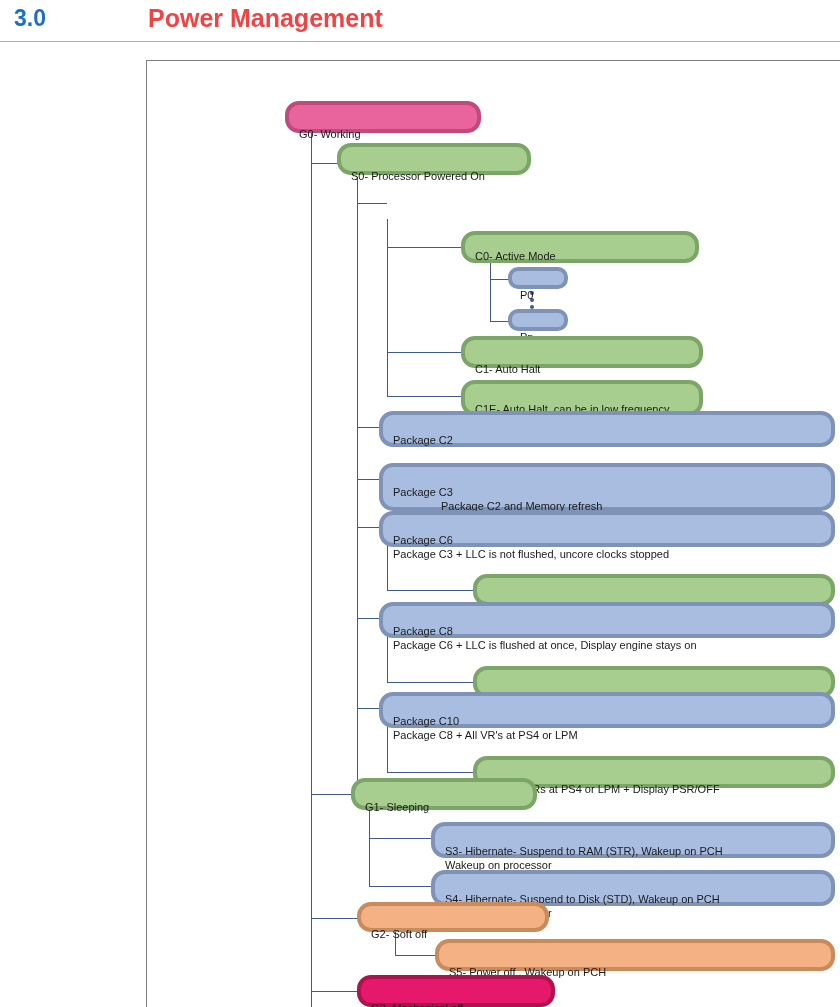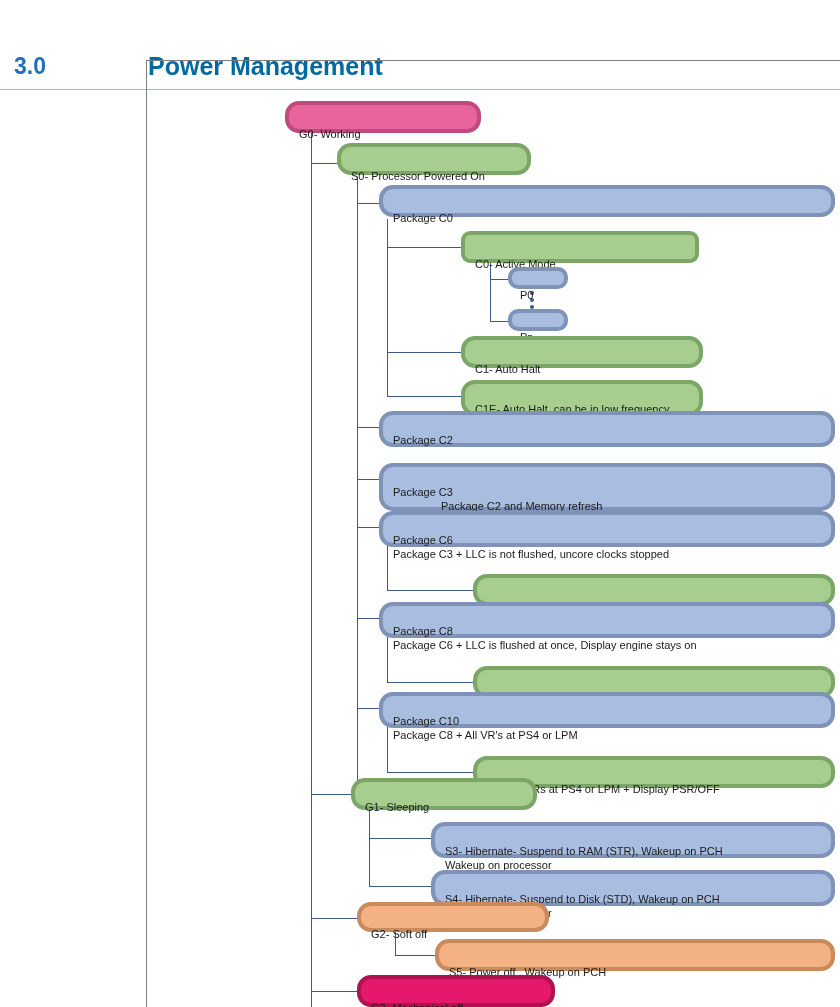--- a/index.html
+++ b/index.html
@@ -12,36 +12,35 @@
     position: relative;
     overflow: hidden;
   }
 
   
   #header {
     position: absolute;
     left: 0; top: 0;
     width: 840px;
     height: 44px;
-    margin-top: 48px;
   }
   #header .num {
     position: absolute;
     left: 14px; top: 5px;
     font-size: 23px;
     font-weight: bold;
     color: #1F6FC0;
     letter-spacing: 0px;
   }
   #header .title {
     position: absolute;
     left: 148px; top: 4px;
     font-size: 25px;
     font-weight: bold;
-    color: #0369a1;
+    color: #ef4444;
   }
   #header .rule {
     position: absolute;
     left: 0; top: 41px;
     width: 840px;
     height: 1px;
     background: #9fb7cf;
   }
 
   
@@ -186,25 +185,22 @@
   <div class="conn h" style="left:164px; top:930px; width:48px;"></div>
 
   <div class="node pink" style="left:138px; top:40px; width:196px; height:32px; padding-top:8px;">
     <span>G0- Working</span>
   </div>
 
   <div class="node green" style="left:190px; top:82px; width:194px; height:32px; padding-top:8px;">
     <span>S0- Processor Powered On</span>
   </div>
 
-  <div class="node blue" style="left:232px; top:124px; width:456px; height:32px; padding-top:8px;">
-    <span>Package C0</span>
-  </div>
-
-  <div class="node green" style="left:314px; top:170px; width:238px; height:32px; padding-top:8px;border-radius:9px;">
+
+  <div class="node green" style="left:314px; top:170px; width:238px; height:32px; padding-top:0;">
     <span>C0- Active Mode</span>
   </div>
 
   <div class="node blue small" style="left:361px; top:206px; width:60px; height:22px; padding-top:3px;">
     <span>P0</span>
   </div>
 
   <div class="node blue small" style="left:361px; top:248px; width:60px; height:22px; padding-top:3px;">
     <span>Pn</span>
   </div>

